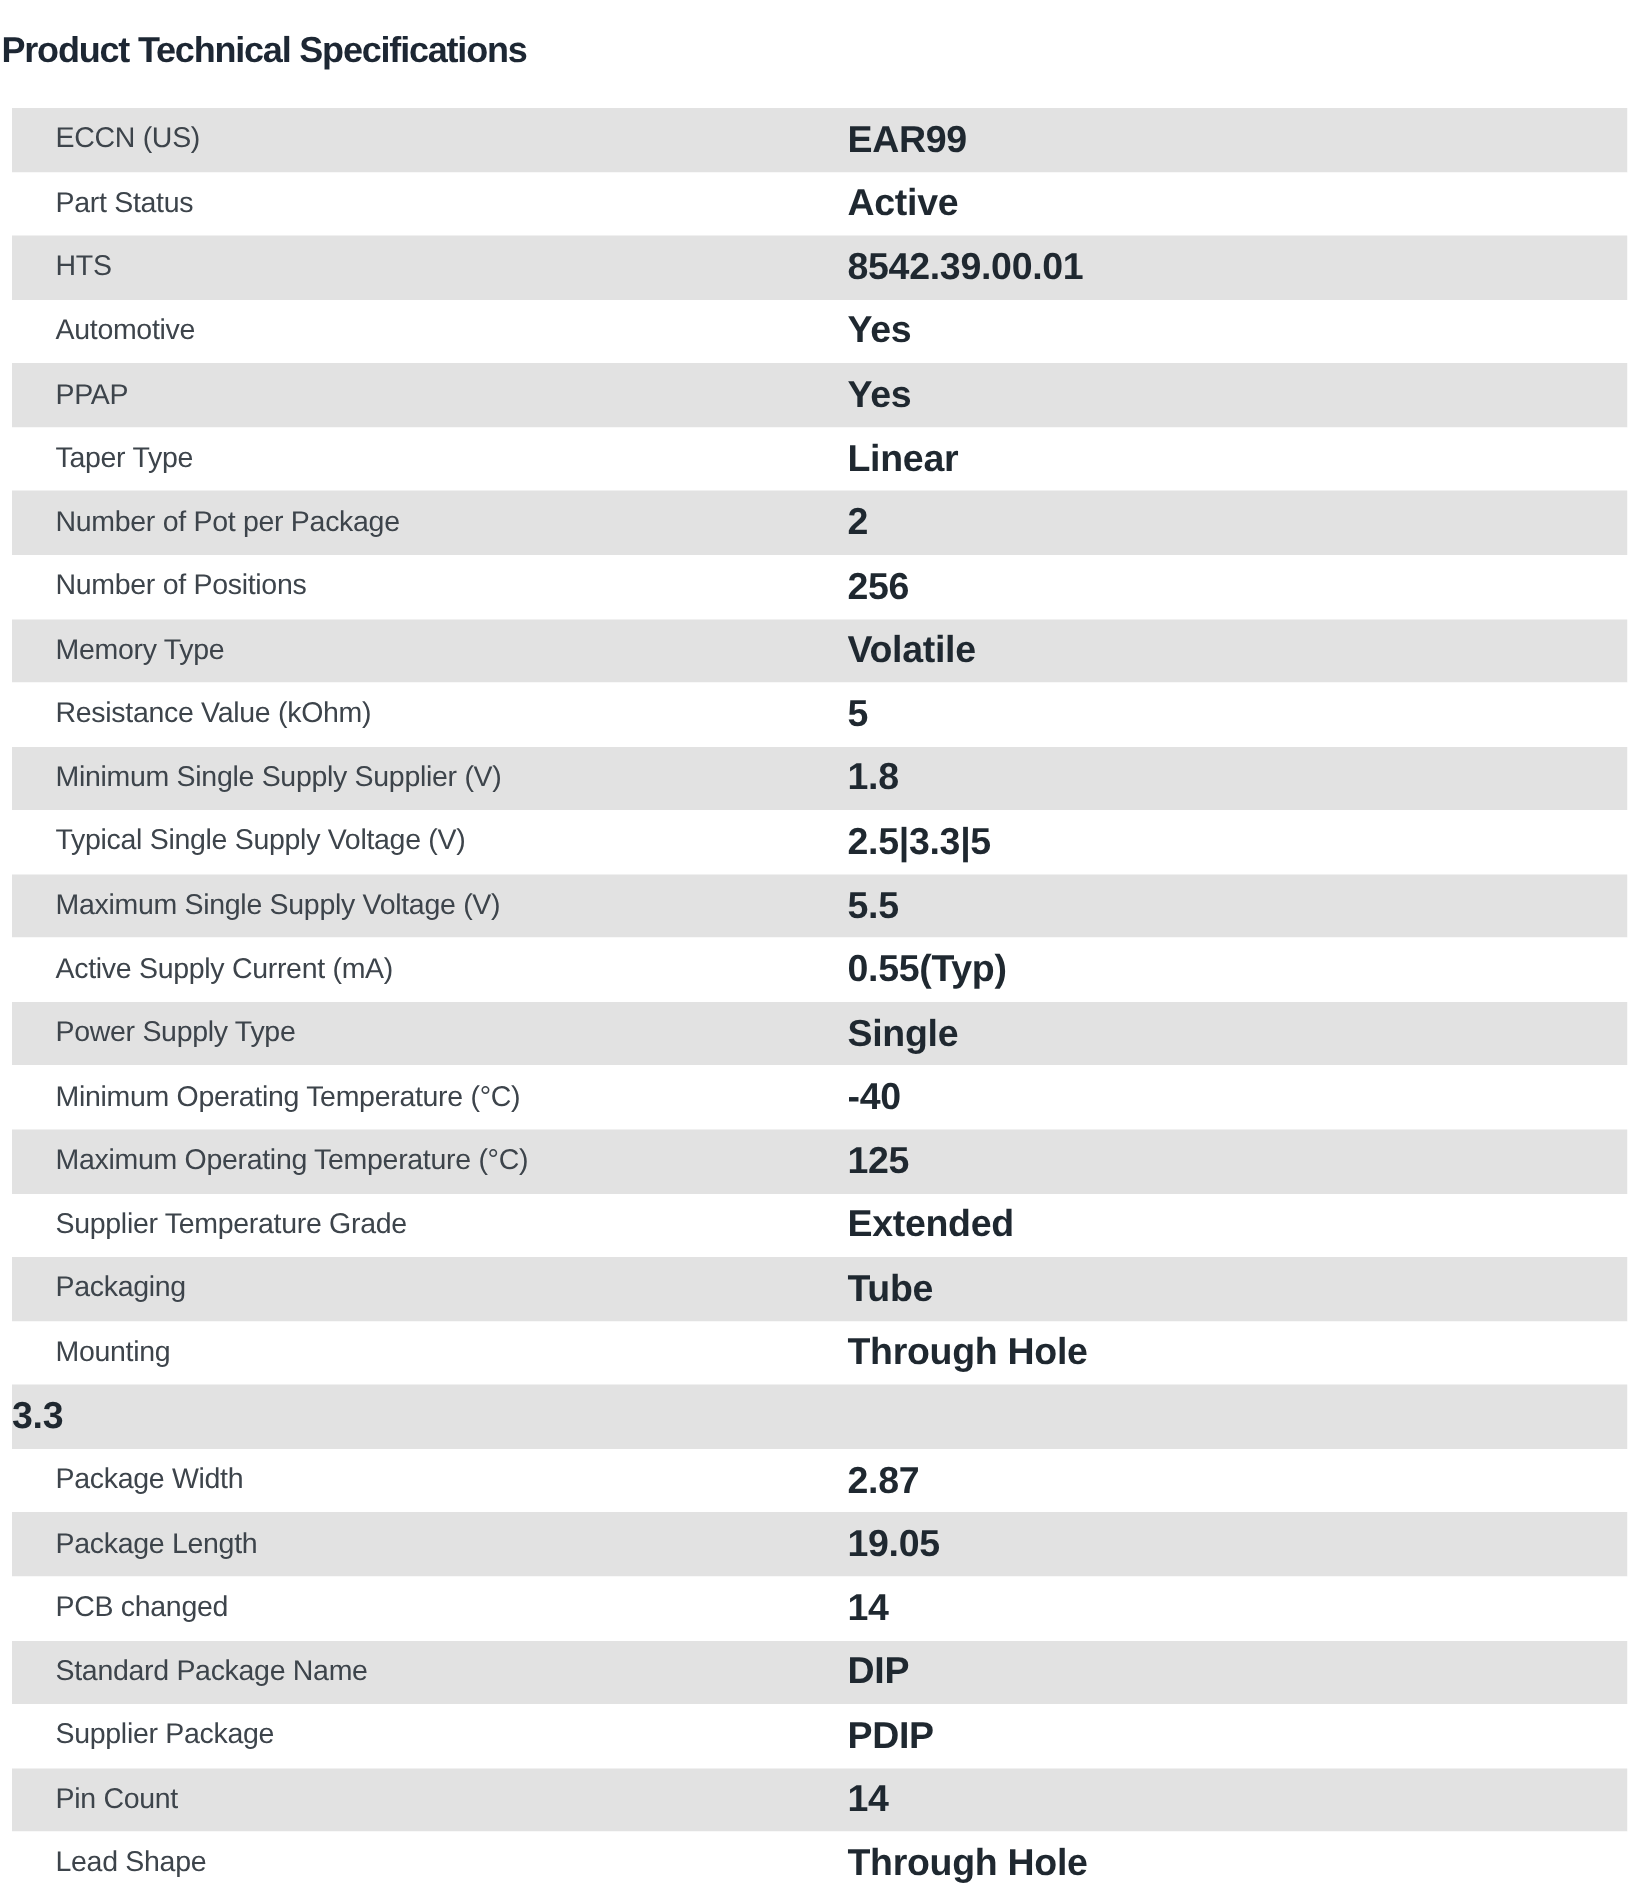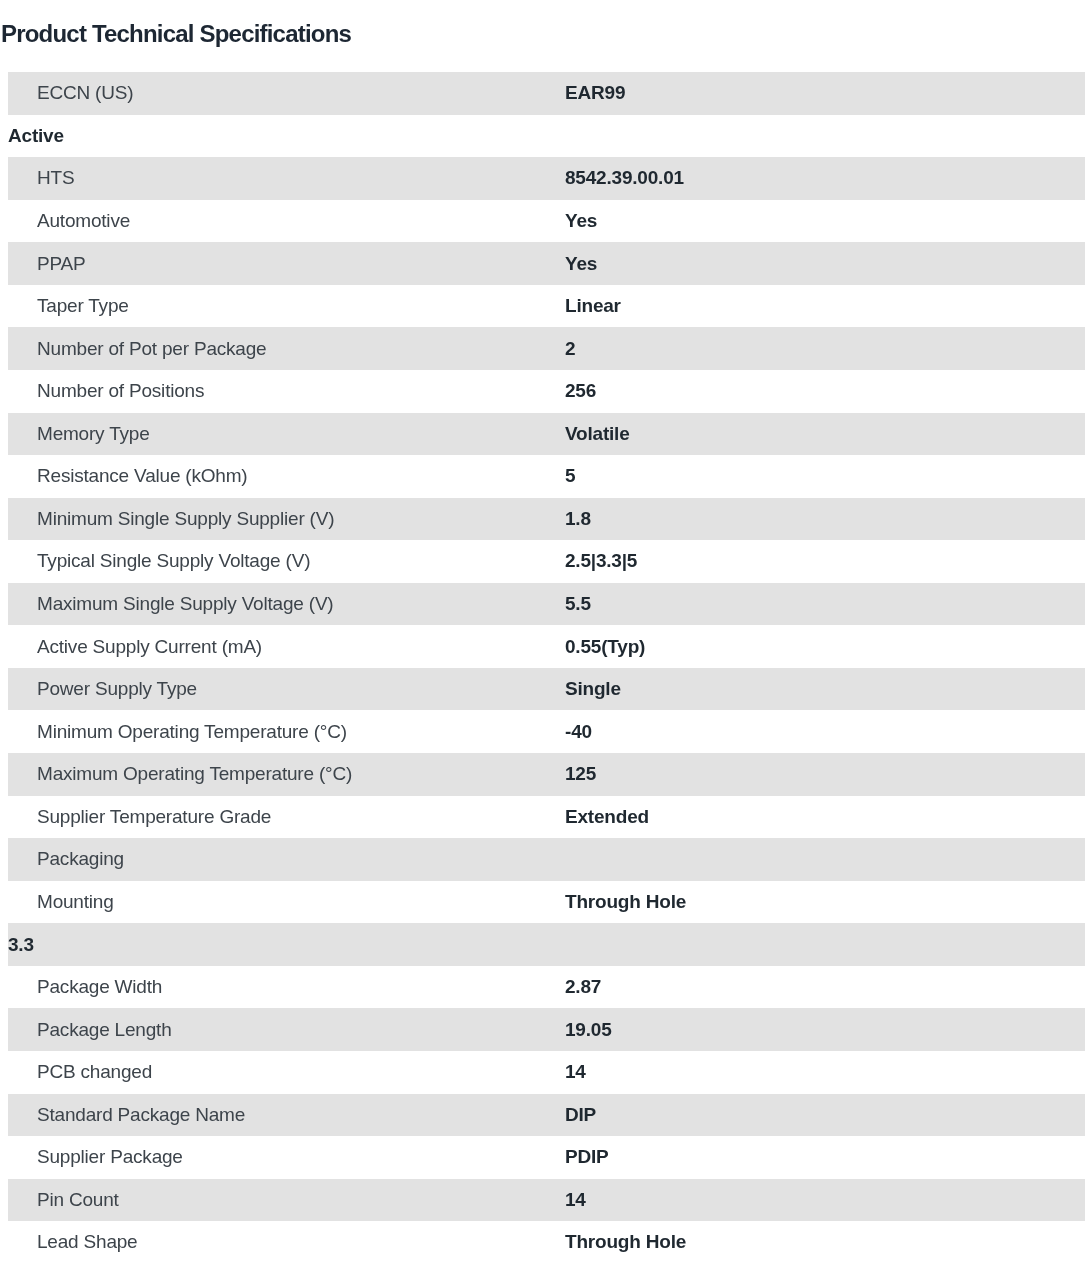--- a/index.html
+++ b/index.html
@@ -43,21 +43,21 @@
     padding-left: 29px;
     font-size: 19px;
     font-weight: 400;
     color: var(--label-text, #3d444b);
     letter-spacing: -0.2px;
     white-space: nowrap;
     overflow: hidden;
   }
   .spec-value {
     flex: 1;
-    font-size: 19px;
+    font-size: 25px;
     font-weight: bold;
     color: var(--value-text, #1f2830);
     letter-spacing: -0.2px;
     white-space: nowrap;
     overflow: hidden;
   }
 </style>
 </head>
 <body>
 
@@ -65,20 +65,21 @@
   <header class="title-bar">
     <h1 class="page-title">Product Technical Specifications</h1>
   </header>
 
   <section class="spec-table" id="spec-table">
       <div class="spec-row alt">
         <div class="spec-label">ECCN (US)</div>
         <div class="spec-value">EAR99</div>
       </div>
       <div class="spec-row">
+        <div class="spec-label">Part Status</div>
         <div class="spec-value">Active</div>
       </div>
       <div class="spec-row alt">
         <div class="spec-label">HTS</div>
         <div class="spec-value">8542.39.00.01</div>
       </div>
       <div class="spec-row">
         <div class="spec-label">Automotive</div>
         <div class="spec-value">Yes</div>
       </div>
@@ -133,20 +134,21 @@
       <div class="spec-row alt">
         <div class="spec-label">Maximum Operating Temperature (°C)</div>
         <div class="spec-value">125</div>
       </div>
       <div class="spec-row">
         <div class="spec-label">Supplier Temperature Grade</div>
         <div class="spec-value">Extended</div>
       </div>
       <div class="spec-row alt">
         <div class="spec-label">Packaging</div>
+        <div class="spec-value">Tube</div>
       </div>
       <div class="spec-row">
         <div class="spec-label">Mounting</div>
         <div class="spec-value">Through Hole</div>
       </div>
       <div class="spec-row alt">
         <div class="spec-value">3.3</div>
       </div>
       <div class="spec-row">
         <div class="spec-label">Package Width</div>

